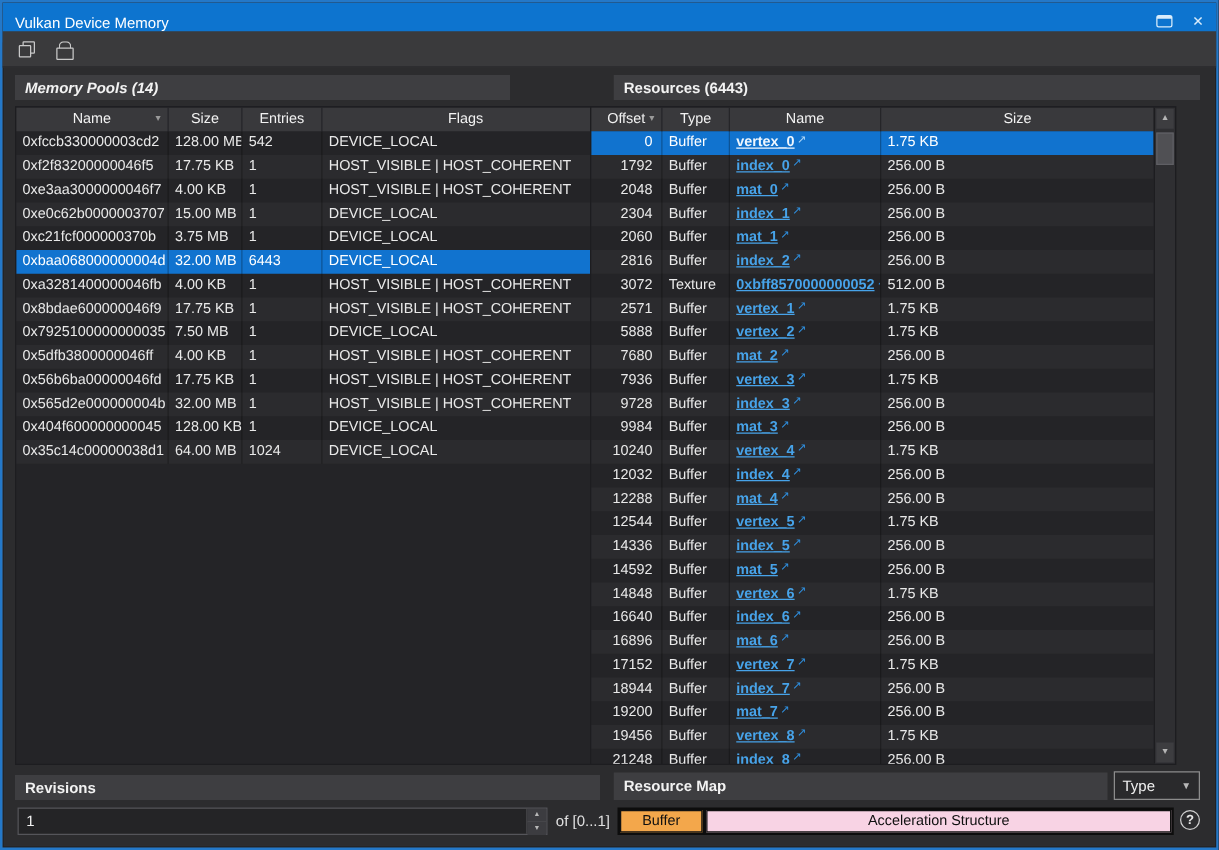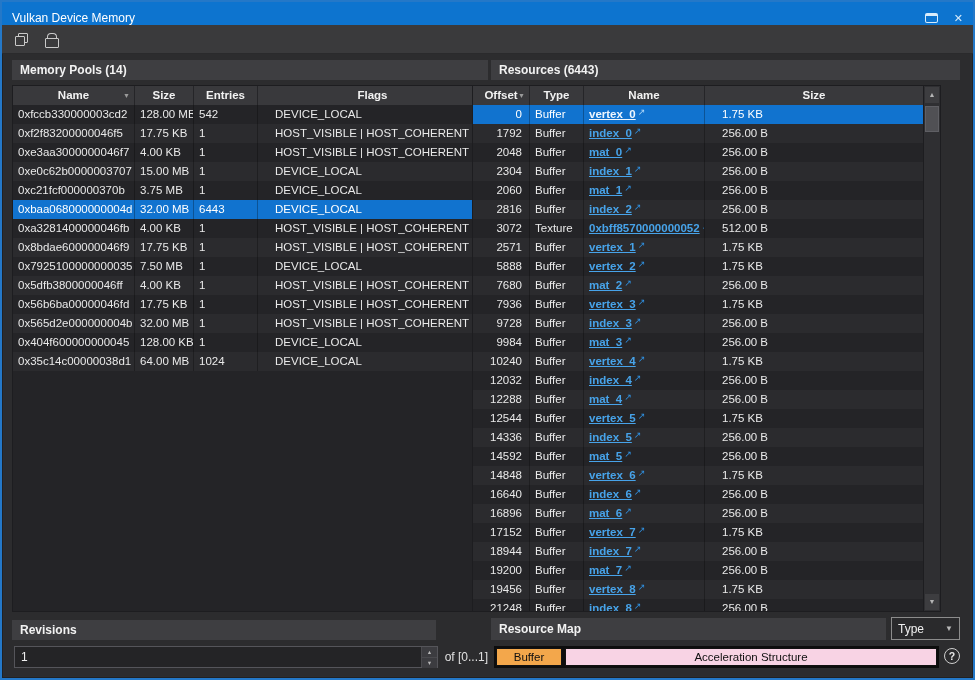--- a/index.html
+++ b/index.html
@@ -23,29 +23,29 @@
   .ic-lock::before { content:""; position:absolute; left:2px; top:0; width:8px; height:8px; border:1px solid #c9c9c9; border-bottom:none; border-radius:4px 4px 0 0; }
   .ic-lock::after { content:""; position:absolute; left:0; top:5px; width:12px; height:8px; border:1px solid #c9c9c9; background:#3a3a3c; border-radius:1px; }
 
   .content-bg { position:absolute; left:2px; right:2px; top:52px; bottom:2px; background:#2c2c2e; }
 
   
   .panel-hdr { position:absolute; height:20px; background:#3e3e41; color:#f2f2f2; font-size:12px; font-weight:bold; line-height:20px; padding-left:8px; }
 
   
   .tbl { position:absolute; background:#242427; border:1px solid #1d1d20; overflow:hidden; font-size:11.5px; color:#e9e9e9; }
-  .thead { display:grid; height:19px; background:#39393c; font-weight:bold; color:#f2f2f2; }
+  .thead { display:grid; height:19px; background:#39393c; font-weight:normal; color:#f2f2f2; }
   .thead .hcell { position:relative; text-align:center; line-height:19px; border-right:1px solid #252528; overflow:hidden; white-space:nowrap; }
   .thead .hcell:last-child { border-right:none; }
   .sort-ind { position:absolute; right:4px; top:0; font-size:7px; color:#9a9a9a; line-height:19px; }
   .trow { display:grid; height:19px; line-height:19px; white-space:nowrap; }
   .trow.alt { background:#2b2b2e; }
   .trow.selected { background:#1173cf; color:#fff; }
   .tcell { padding:0 5px; overflow:hidden; border-right:1px solid rgba(0,0,0,0.28); }
-  .tcell:last-child { border-right:none;margin-left:12px; }
+  .tcell:last-child { border-right:none; }
   .tcell.num { text-align:right; padding-right:7px; }
   .mp-grid { grid-template-columns:122px 59px 64px 1fr; }
   .res-grid { grid-template-columns:57px 54px 121px 1fr; }
 
   .lnk { color:#47a3e9; text-decoration:underline; cursor:pointer;font-weight:bold; }
   .trow.selected .lnk { color:#eef6fe; }
   .lnk-arrow { display:inline-block; color:#2f8fdf; font-size:9px; margin-left:2px; position:relative; top:-3px; text-decoration:none; }
   .trow.selected .lnk-arrow { color:#aed6f7; }
 
   
@@ -92,21 +92,21 @@
     <button class="tbtn">
         <span class="ic-copy"></span>
       </button>
     <button class="tbtn">
         <span class="ic-lock"></span>
       </button>
   </div>
 
   <div class="content-bg"></div>
 
-  <div class="panel-hdr" style="left:10px; top:58px; width:476px;">Memory Pools (14)</div>
+  <div class="panel-hdr" style="left:10px; top:58px; width:396px;font-style:italic;">Memory Pools (14)</div>
   <div class="tbl" style="left:10px; top:83px; width:476px; height:527px;">
     <div class="thead mp-grid" id="mp-head">
         <div class="hcell">Name<span class="sort-ind">▼</span></div>
         <div class="hcell">Size</div>
         <div class="hcell">Entries</div>
         <div class="hcell">Flags</div>
       </div>
     <div id="mp-body">
         <div class="trow mp-grid">
           <div class="tcell">0xfccb330000003cd2</div>
@@ -377,21 +377,21 @@
           </div>
         </div>
     </div>
     <div class="vscroll">
       <div class="sbtn up">▲</div>
       <div class="sthumb"></div>
       <div class="sbtn down">▼</div>
     </div>
   </div>
 
-  <div class="panel-hdr" style="left:10px; top:618px; width:424px;">Revisions</div>
+  <div class="panel-hdr" style="left:10px; top:618px; width:468px;">Revisions</div>
   <div class="spinbox" style="left:12px; top:644px; width:424px; height:22px;">
     <div class="spin-val">1</div>
     <div class="spin-btns">
       <span>▲</span>
       <span>▼</span>
     </div>
   </div>
   <div class="rev-range" style="left:440px; top:644px; width:46px;">of [0...1]</div>
 
   <div class="panel-hdr" style="left:489px; top:616px; width:395px; height:22px; line-height:22px;">Resource Map</div>

